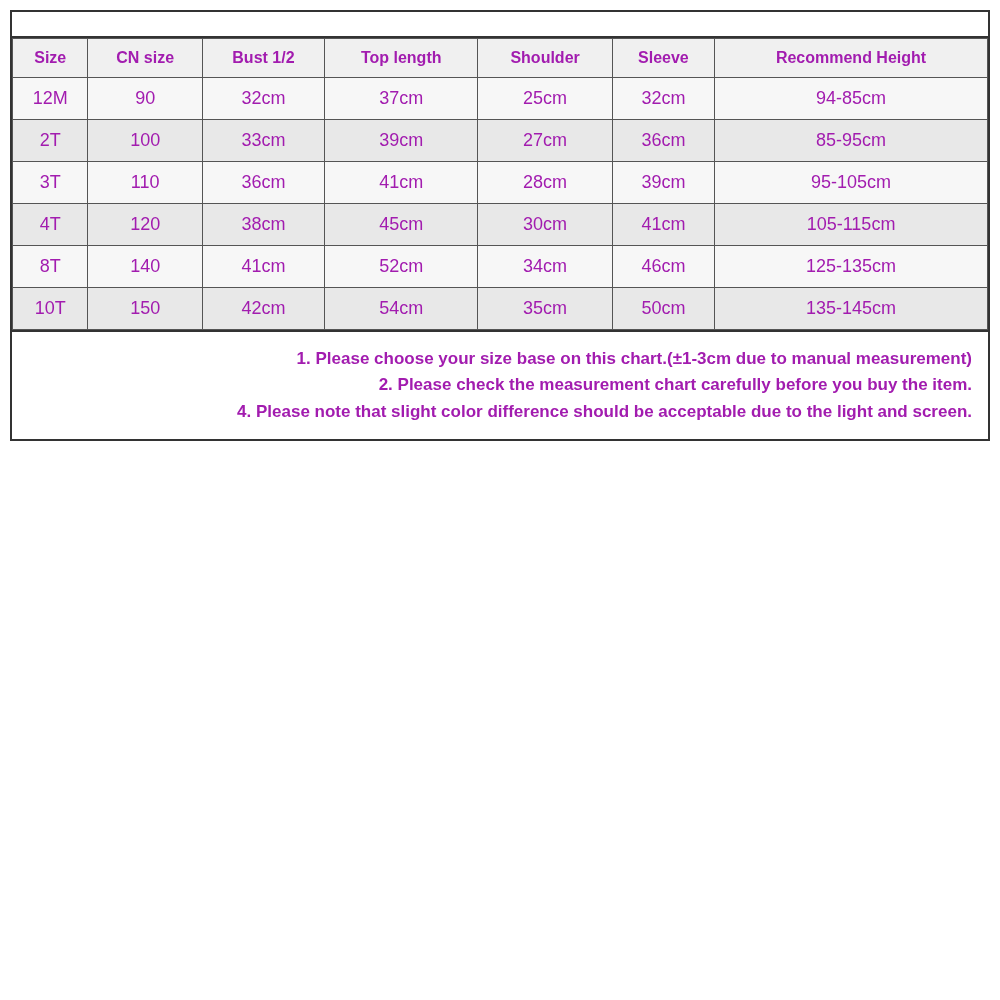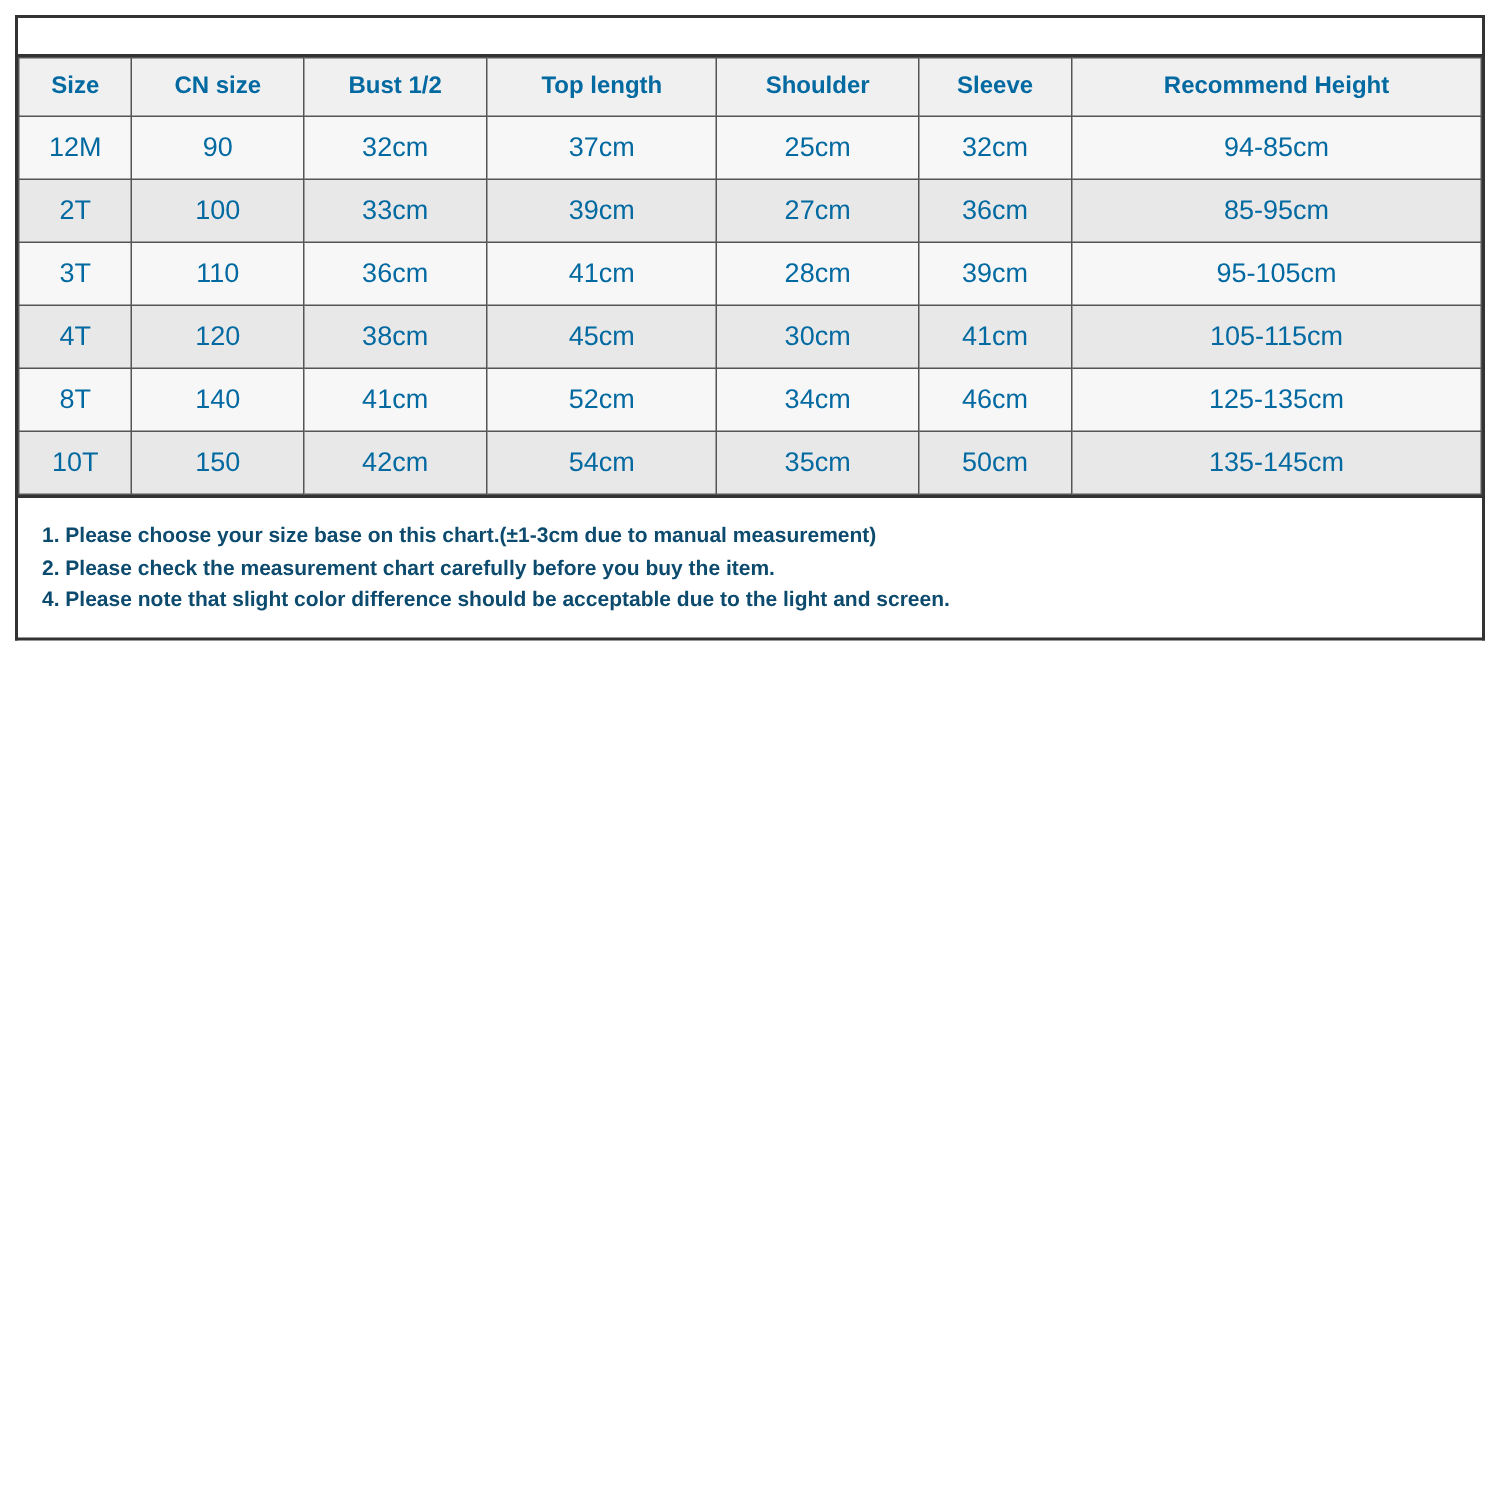--- a/index.html
+++ b/index.html
@@ -36,21 +36,21 @@
     table {
       width: 100%;
       border-collapse: collapse;
       background: #fff;
     }
     th, td {
       border: 1px solid #555;
       text-align: center;
       padding: 10px 4px;
       font-size: 17px;
-      color: #0369a1;
+      color: #a21caf;
     }
     thead th {
       font-weight: bold;
       background: #f0f0f0;
       font-size: 16px;
     }
     tbody tr:nth-child(odd) {
       background: #f7f7f7;
     }
     tbody tr:nth-child(even) {
@@ -59,24 +59,25 @@
     tbody td {
       font-size: 18px;
     }
     .notes-section {
       border: 2px solid #333;
       border-top: none;
       padding: 14px 16px;
       background: #fff;
     }
     .note-line {
-      color: #0c4a6e;
-      font-size: 14px;
+      color: #a21caf;
+      font-size: 17px;
       line-height: 1.55;
       font-weight: bold;
+      text-align: right;
     }
   </style>
 </head>
 <body>
 
 <div class="container">
 
   <div class="title-section">
     <span class="title-text"></span>
   </div>

